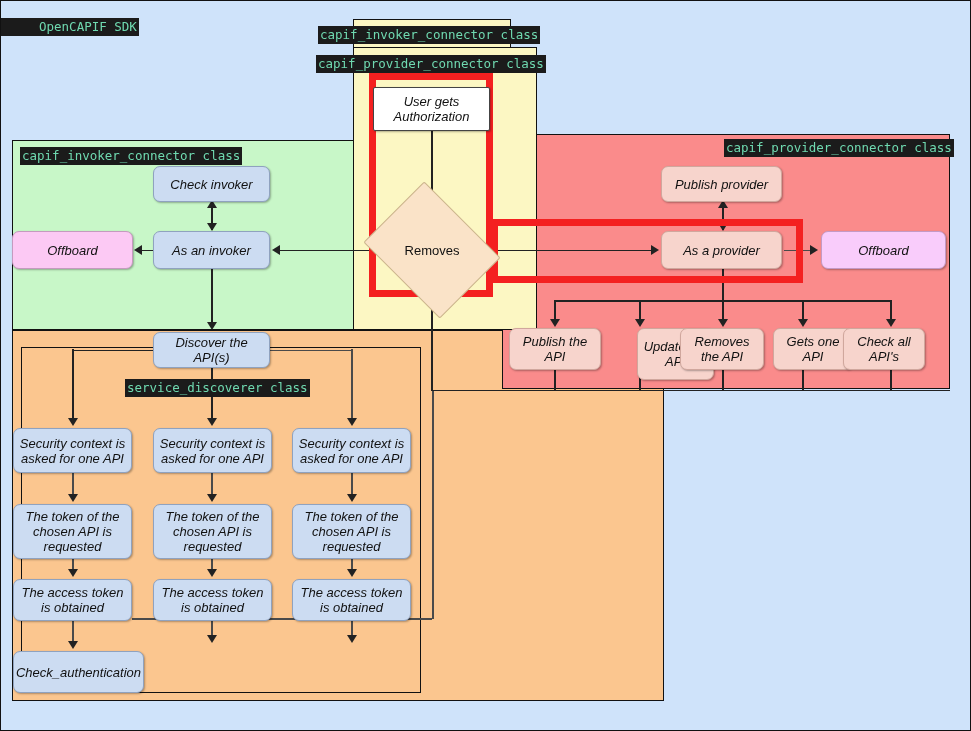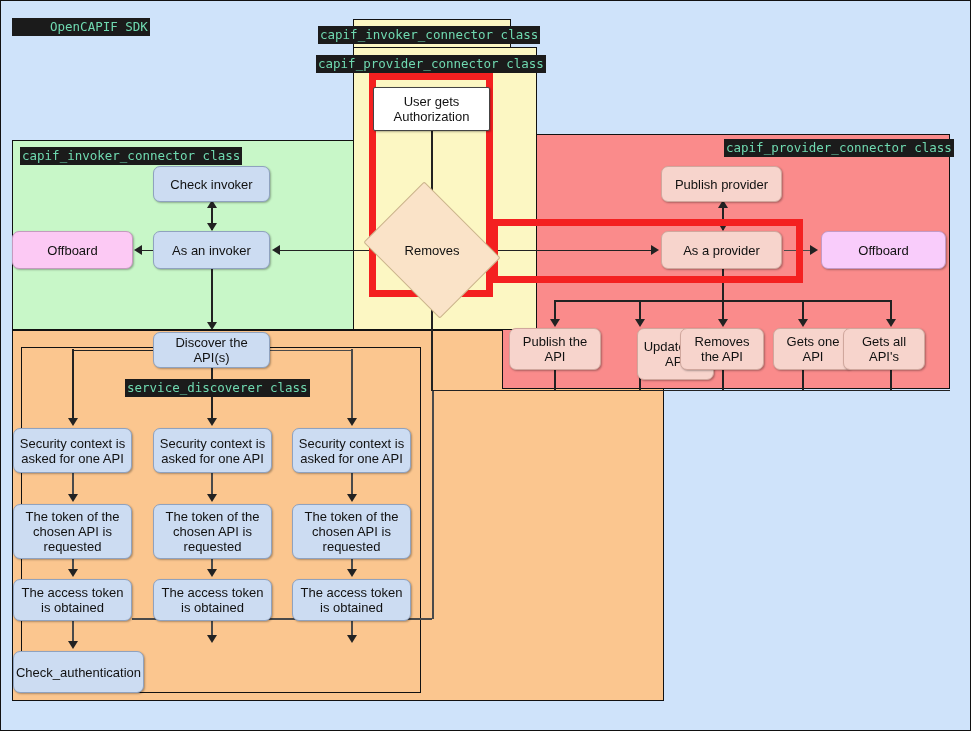--- a/index.html
+++ b/index.html
@@ -30,39 +30,40 @@
     position: absolute;
     background: #1b1b1b;
     color: #6fd9b0;
     font-family: "DejaVu Sans Mono", "Liberation Mono", monospace;
     font-size: 12.5px;
     line-height: 15px;
     padding: 1px 2px 2px 2px;
     white-space: nowrap;
     letter-spacing: 0px;
   }
-  #label-sdk { left:11px; top:17px;padding-left:38px; }
+  #label-sdk { left:0; top:17px;padding-left:38px; }
   #label-center-invoker { left:317px; top:25px; }
   #label-center-provider { left:315px; top:54px; }
   #label-invoker-region { left:19px; top:146px; }
   #label-provider-region { left:723px; top:138px; }
   #label-discoverer { left:124px; top:378px; }
 
   
   .node {
     position: absolute;
     display: flex; align-items: center; justify-content: center;
     text-align: center;
     font-size: 13px;
     line-height: 15px;
     color: #111;
     border-radius: 7px;
     border: 1px solid #7d8ba3;
     box-shadow: 1px 1px 2px rgba(0,0,0,0.30);
     padding: 2px 4px;
+    font-style: italic;
   }
   .n-blue  { background:#ccdcf2; border-color:#8fa2bf; }
   .n-pink  { background:#fcc9f4; border-color:#c59abf; }
   .n-white { background:#ffffff; border-color:#444; border-radius:2px; }
   .n-salmon{ background:#f7d4cc; border-color:#d0a79d; }
   .n-violet{ background:#f9ccfb; border-color:#c49ac6; }
 
   
   #node-user-auth { left:372px; top:86px;  width:117px; height:44px; }
   #node-onboard {
@@ -233,21 +234,21 @@
   <div class="node n-pink" id="node-offboard-inv">Offboard</div>
 
   <div class="node n-salmon" id="node-update-provider">Publish provider</div>
   <div class="node n-salmon" id="node-as-provider">As a provider</div>
   <div class="node n-violet" id="node-offboard-prov">Offboard</div>
 
   <div class="node n-salmon" id="node-publish-api">Publish the API</div>
   <div class="node n-salmon" id="node-update-api">Update the API</div>
   <div class="node n-salmon" id="node-remove-api">Removes the API</div>
   <div class="node n-salmon" id="node-get-one-api">Gets one API</div>
-  <div class="node n-salmon" id="node-get-all-api">Gets all API's</div>
+  <div class="node n-salmon" id="node-get-all-api">Check all API's</div>
 
   <div class="node n-blue" id="node-discover">Discover the API(s)</div>
 
   <div class="node n-blue" id="node-sec-1">Security context is asked for one API</div>
   <div class="node n-blue" id="node-sec-2">Security context is asked for one API</div>
   <div class="node n-blue" id="node-sec-3">Security context is asked for one API</div>
 
   <div class="node n-blue" id="node-tok-1">The token of the chosen API is requested</div>
   <div class="node n-blue" id="node-tok-2">The token of the chosen API is requested</div>
   <div class="node n-blue" id="node-tok-3">The token of the chosen API is requested</div>

